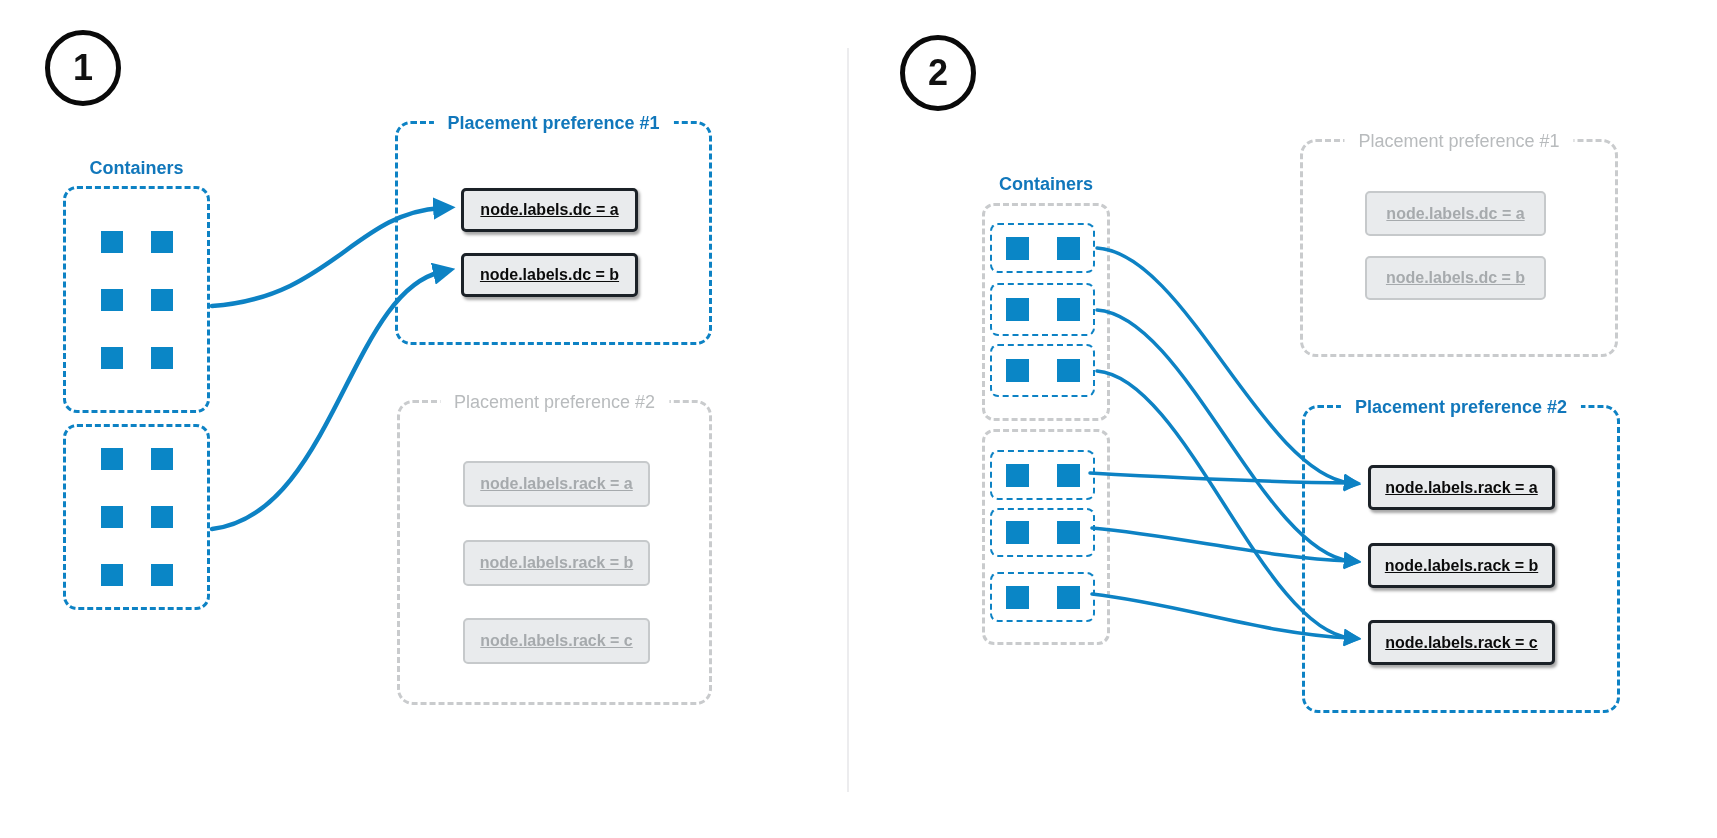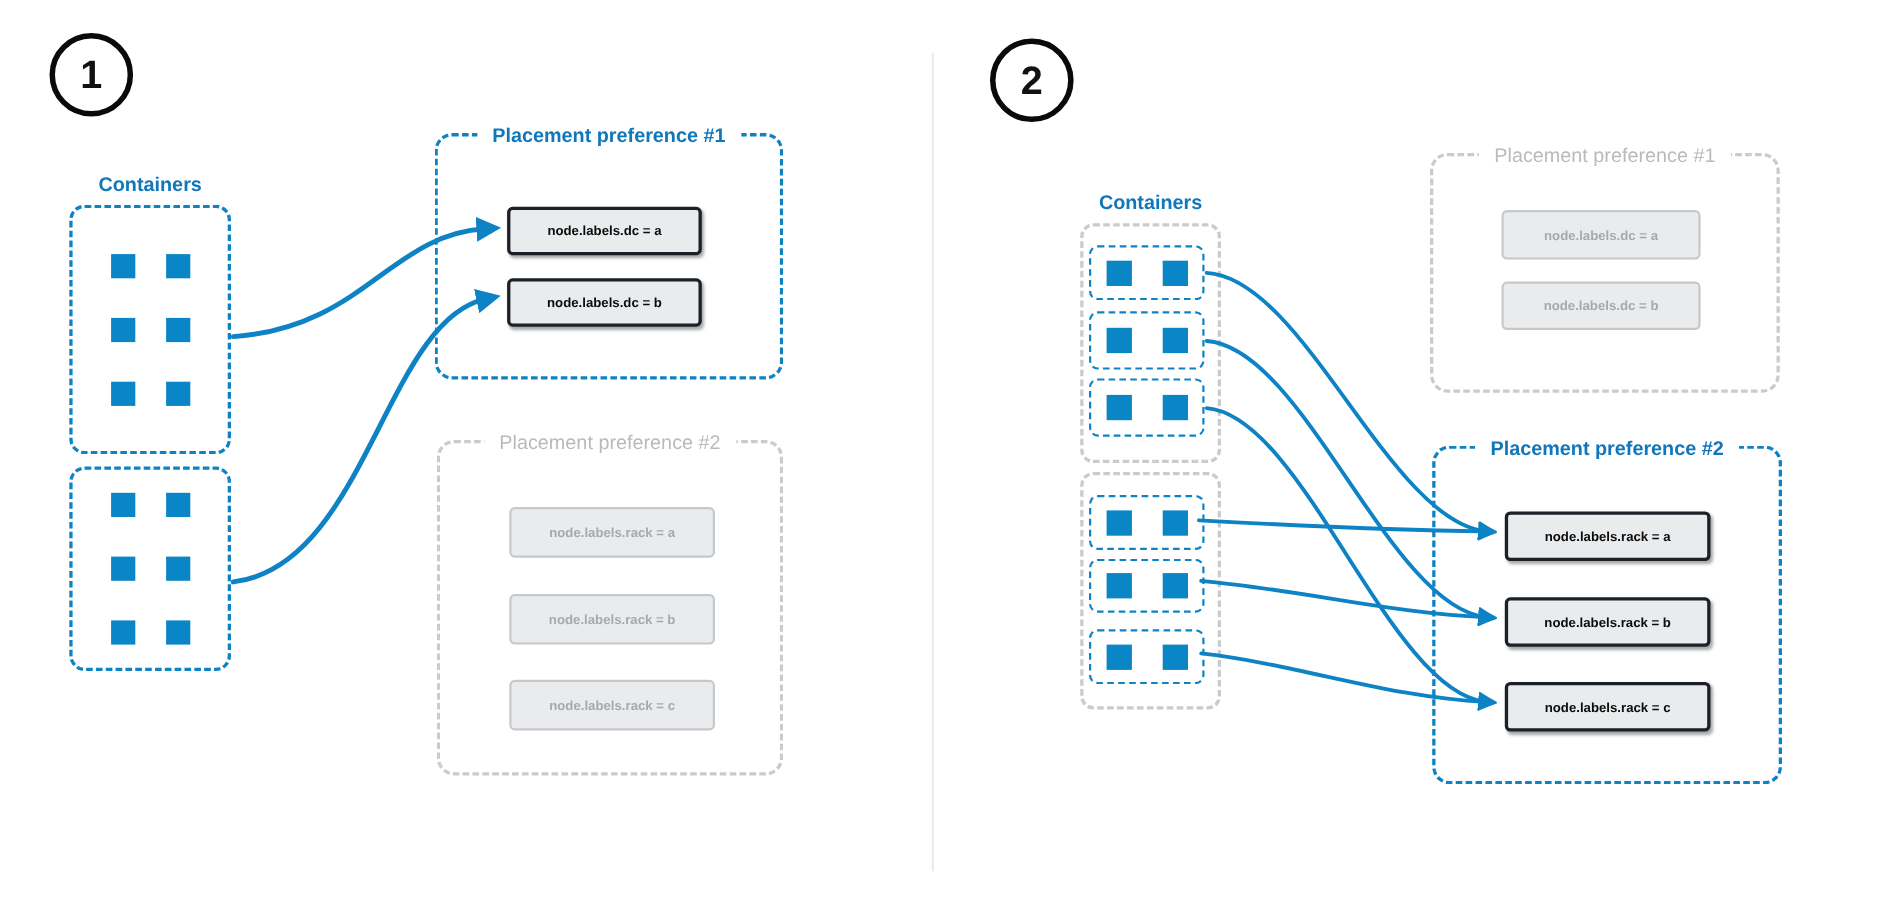--- a/index.html
+++ b/index.html
@@ -35,21 +35,21 @@
 
   .pref{border:3px dashed;border-radius:16px;text-align:right;}
   .pref.active{border-color:var(--blue);}
   .pref.inactive{border-color:var(--gray-dash);}
   .pref-title{position:absolute;top:0;left:50%;transform:translate(-50%,-50%);
     background:#fff;padding:0 14px;font-size:18px;white-space:nowrap;line-height:1.2;}
   .pref.active>.pref-title{color:var(--blue-text);font-weight:700;}
   .pref.inactive>.pref-title{color:var(--gray-title);font-weight:400;}
 
   .item{position:absolute;display:flex;align-items:center;justify-content:center;
-    font-size:12px;border-radius:5px;white-space:nowrap;}
+    font-size:16px;border-radius:5px;white-space:nowrap;text-decoration:underline;}
   .pref.active .item{background:var(--item-bg);border:3px solid var(--active-border);
     color:#0b0b0b;font-weight:700;box-shadow:2px 2.5px 3px rgba(0,0,0,.35);}
   .pref.inactive .item{background:var(--item-bg);border:2px solid var(--gray-border);
     color:var(--gray-text);font-weight:600;}
 
   svg.arrows{position:absolute;left:0;top:0;pointer-events:none;}
   .arrow{fill:none;stroke:var(--blue);stroke-linecap:round;}
   .aw1{stroke-width:4.5;}
   .aw2{stroke-width:3.5;}
   .ah-fill{fill:var(--blue);}

